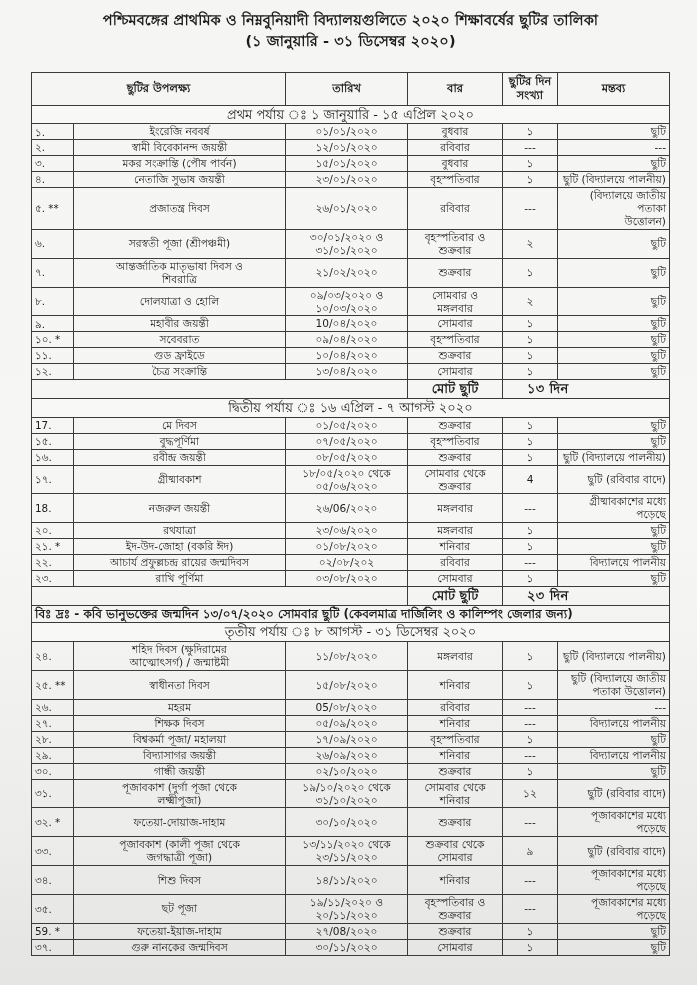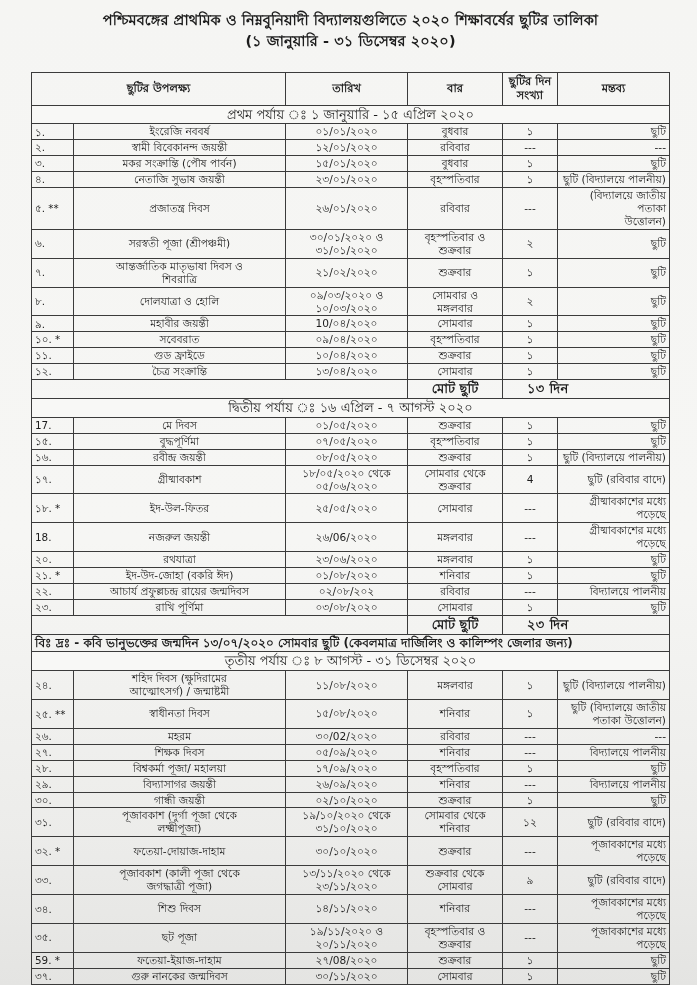--- a/index.html
+++ b/index.html
@@ -221,28 +221,20 @@
           <td class="sl">১৭.</td>
           <td class="occasion">গ্রীষ্মাবকাশ</td>
           <td class="date">১৮/০৫/২০২০ থেকে
 ০৫/০৬/২০২০</td>
           <td class="day">সোমবার থেকে
 শুক্রবার</td>
           <td class="count">4</td>
           <td class="remark">ছুটি (রবিবার বাদে)</td>
         </tr>
         <tr>
-          <td class="sl">১৮. *</td>
-          <td class="occasion">ইদ-উল-ফিতর</td>
-          <td class="date">২৫/০৫/২০২০</td>
-          <td class="day">সোমবার</td>
-          <td class="count">---</td>
-          <td class="remark">গ্রীষ্মাবকাশের মধ্যে পড়েছে</td>
-        </tr>
-        <tr>
           <td class="sl">18.</td>
           <td class="occasion">নজরুল জয়ন্তী</td>
           <td class="date">২৬/06/২০২০</td>
           <td class="day">মঙ্গলবার</td>
           <td class="count">---</td>
           <td class="remark">গ্রীষ্মাবকাশের মধ্যে পড়েছে</td>
         </tr>
         <tr>
           <td class="sl">২০.</td>
           <td class="occasion">রথযাত্রা</td>
@@ -300,21 +292,21 @@
           <td class="occasion">স্বাধীনতা দিবস</td>
           <td class="date">১৫/০৮/২০২০</td>
           <td class="day">শনিবার</td>
           <td class="count">১</td>
           <td class="remark">ছুটি (বিদ্যালয়ে জাতীয়
 পতাকা উত্তোলন)</td>
         </tr>
         <tr>
           <td class="sl">২৬.</td>
           <td class="occasion">মহরম</td>
-          <td class="date">৩০/02/২০২০</td>
+          <td class="date">05/০৮/২০২০</td>
           <td class="day">রবিবার</td>
           <td class="count">---</td>
           <td class="remark">---</td>
         </tr>
         <tr>
           <td class="sl">২৭.</td>
           <td class="occasion">শিক্ষক দিবস</td>
           <td class="date">০৫/০৯/২০২০</td>
           <td class="day">শনিবার</td>
           <td class="count">---</td>

